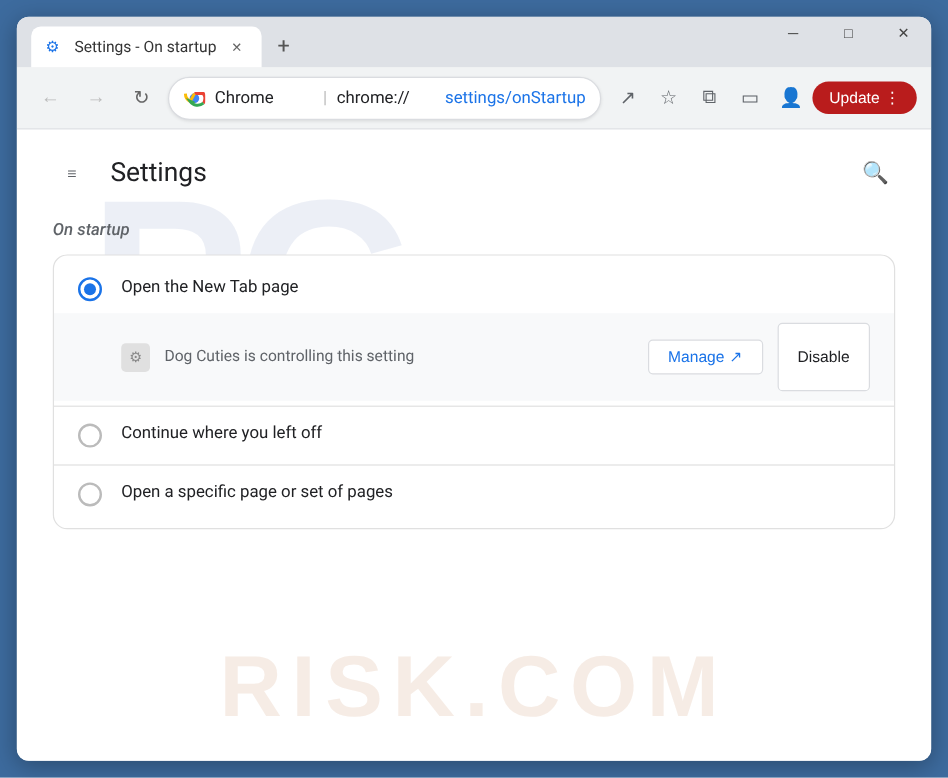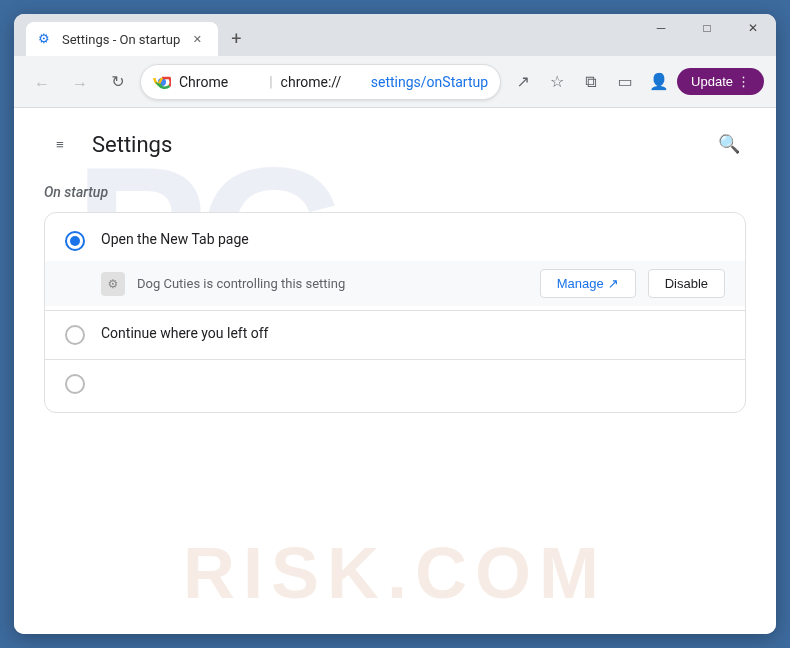--- a/index.html
+++ b/index.html
@@ -181,21 +181,21 @@
       display: flex;
       align-items: center;
       justify-content: center;
       cursor: pointer;
       color: #5f6368;
       font-size: 16px;
       border: none;
       background: transparent;
     }
     .update-btn {
-      background: #701a75;
+      background: #b91c1c;
       color: white;
       border: none;
       border-radius: 16px;
       padding: 6px 14px;
       font-size: 13px;
       cursor: pointer;
       display: flex;
       align-items: center;
       gap: 4px;
       font-weight: 500;
@@ -362,21 +362,21 @@
       border: 1px solid #dadce0;
       background: #ffffff;
       font-size: 13px;
       cursor: pointer;
       color: #1a73e8;
       display: flex;
       align-items: center;
       gap: 4px;
     }
     .disable-btn {
-      padding: 6px 16px;
+      padding: 20px 16px;
       border-radius: 4px;
       border: 1px solid #dadce0;
       background: #ffffff;
       font-size: 13px;
       cursor: pointer;
       color: #202124;
     }
     .divider {
       height: 1px;
       background: #e0e0e0;
@@ -480,17 +480,18 @@
 
         <div class="radio-option">
           <div class="radio-btn"></div>
           <span class="radio-label">Continue where you left off</span>
         </div>
 
         <div class="divider"></div>
 
         <div class="radio-option">
           <div class="radio-btn"></div>
+          <span class="radio-label">Open a specific page or set of pages</span>
         </div>
       </div>
     </div>
   </div>
 </div>
 
 </body></html>

